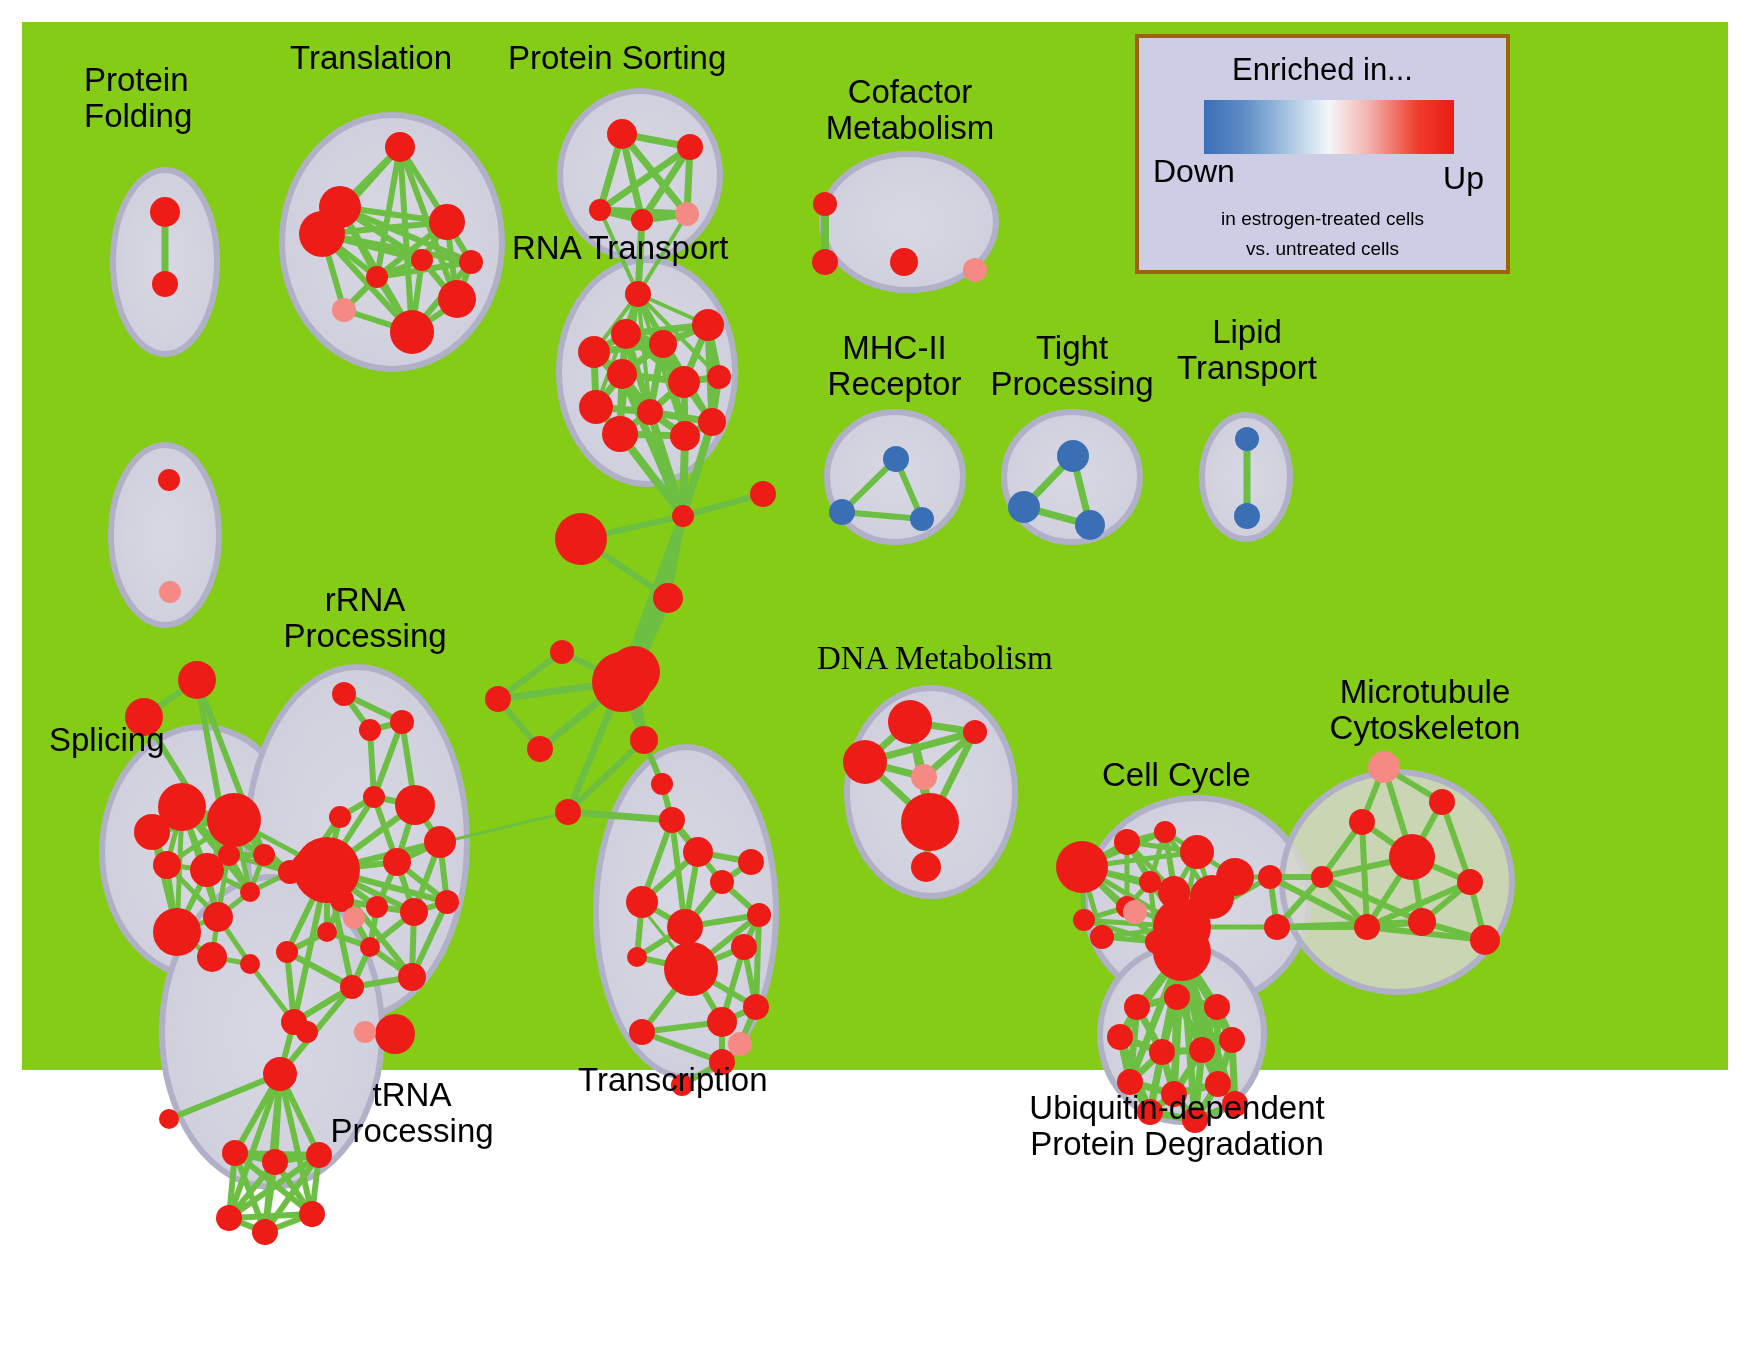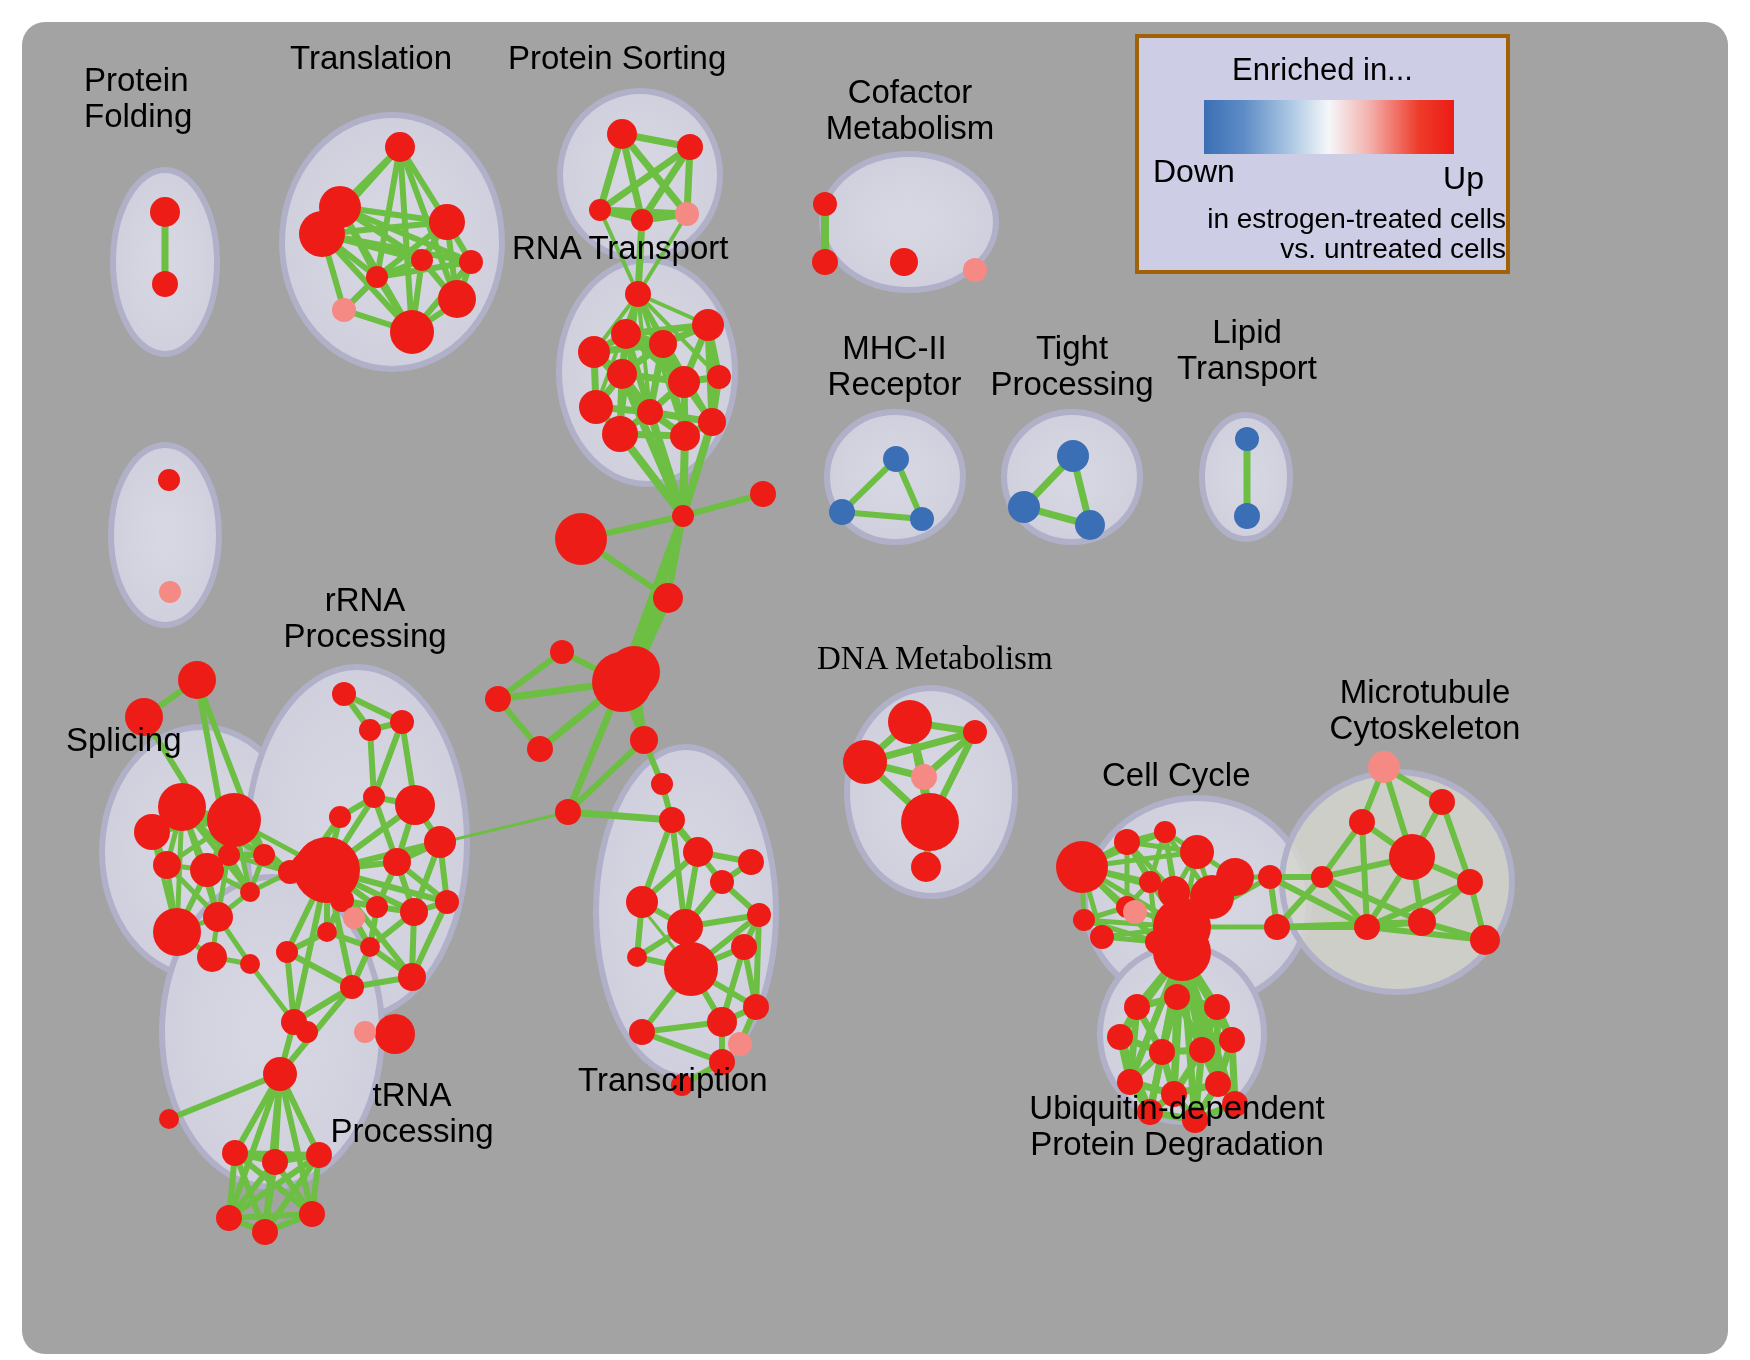--- a/index.html
+++ b/index.html
@@ -1,27 +1,27 @@
 <!DOCTYPE html>
 <html><head>
 <meta charset="utf-8">
 <style>
   html,body{margin:0;padding:0;background:#ffffff;}
   body{font-family:"Liberation Sans", sans-serif;}
   #stage{position:relative;width:1750px;height:1360px;background:#ffffff;overflow:hidden;}
-  #canvas{position:absolute;left:22px;top:22px;width:1706px;height:1332px;background:#a3a3a3;border-radius:23px;}
+  #canvas{position:absolute;left:22px;top:22px;width:1706px;height:1048px;background:#84cc16;}
   svg#net{position:absolute;left:0;top:0;width:1706px;height:1316px;display:block;}
   .clabel{position:absolute;color:#000;font-size:33px;line-height:36px;font-family:"Liberation Sans", sans-serif;white-space:pre;font-weight:400;}
   .clabel.c{text-align:center;}
   #legend{position:absolute;left:1113px;top:12px;width:375px;height:240px;background:#cdcde6;border:4px solid #a16207;box-sizing:border-box;}
   #legend .ltitle{position:absolute;left:0;top:14px;width:100%;text-align:center;font-size:31px;color:#000;}
   #legend .bar{position:absolute;left:65px;top:62px;width:250px;height:54px;background:linear-gradient(to right,#3b6fb5 0%,#5e8cc6 16%,#a9c6e2 34%,#f5f7fa 50%,#f3b2ae 66%,#ee3b2a 86%,#ec1c15 100%);}
   #legend .ldown{position:absolute;left:14px;top:115px;font-size:32px;color:#000;}
   #legend .lup{position:absolute;right:22px;top:122px;font-size:32px;color:#000;}
-  #legend .lsub{position:absolute;left:0;top:166px;width:100%;text-align:right;font-size:28px;line-height:30px;color:#000;}
+  #legend .lsub{position:absolute;left:0;top:166px;width:100%;text-align:center;font-size:19px;line-height:30px;color:#000;}
 </style>
 </head>
 <body>
 
 <div id="stage">
   <div id="canvas">
 
     <svg id="net" viewBox="0 0 1706 1316">
       <defs>
         <radialGradient id="cg" cx="50%" cy="50%" r="50%">
@@ -751,21 +751,21 @@
     <div class="clabel" style="left:486px;top:18px;">Protein Sorting</div>
     <div class="clabel" style="left:490px;top:208px;">RNA Transport</div>
     <div class="clabel c" style="left:778px;top:52px;width:220px;">Cofactor
 Metabolism</div>
     <div class="clabel c" style="left:770px;top:308px;width:205px;">MHC-II
 Receptor</div>
     <div class="clabel c" style="left:955px;top:308px;width:190px;">Tight
 Processing</div>
     <div class="clabel c" style="left:1135px;top:292px;width:180px;">Lipid
 Transport</div>
-    <div class="clabel" style="left:44px;top:700px;text-align:center;">Splicing</div>
+    <div class="clabel" style="left:27px;top:700px;text-align:center;">Splicing</div>
     <div class="clabel c" style="left:243px;top:560px;width:200px;">rRNA
 Processing</div>
     <div class="clabel c" style="left:290px;top:1055px;width:200px;">tRNA
 Processing</div>
     <div class="clabel" style="left:556px;top:1040px;">Transcription</div>
     <div class="clabel" style="left:795px;top:618px;font-family:Liberation Serif, serif;">DNA Metabolism</div>
     <div class="clabel" style="left:1080px;top:735px;">Cell Cycle</div>
     <div class="clabel c" style="left:1278px;top:652px;width:250px;">Microtubule
 Cytoskeleton</div>
     <div class="clabel c" style="left:955px;top:1068px;width:400px;">Ubiquitin-dependent

